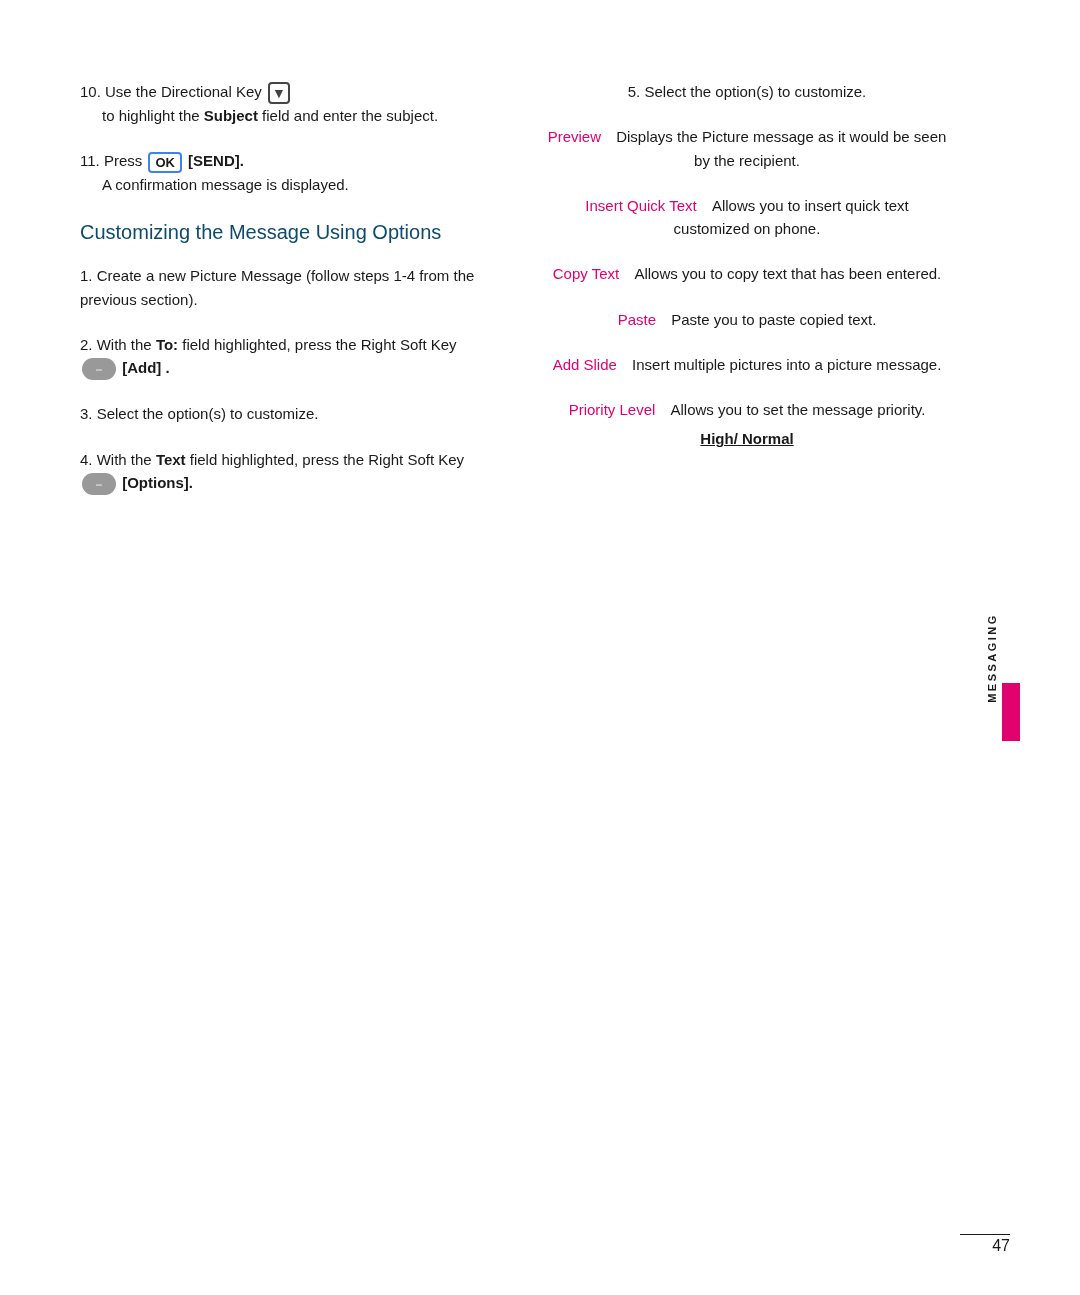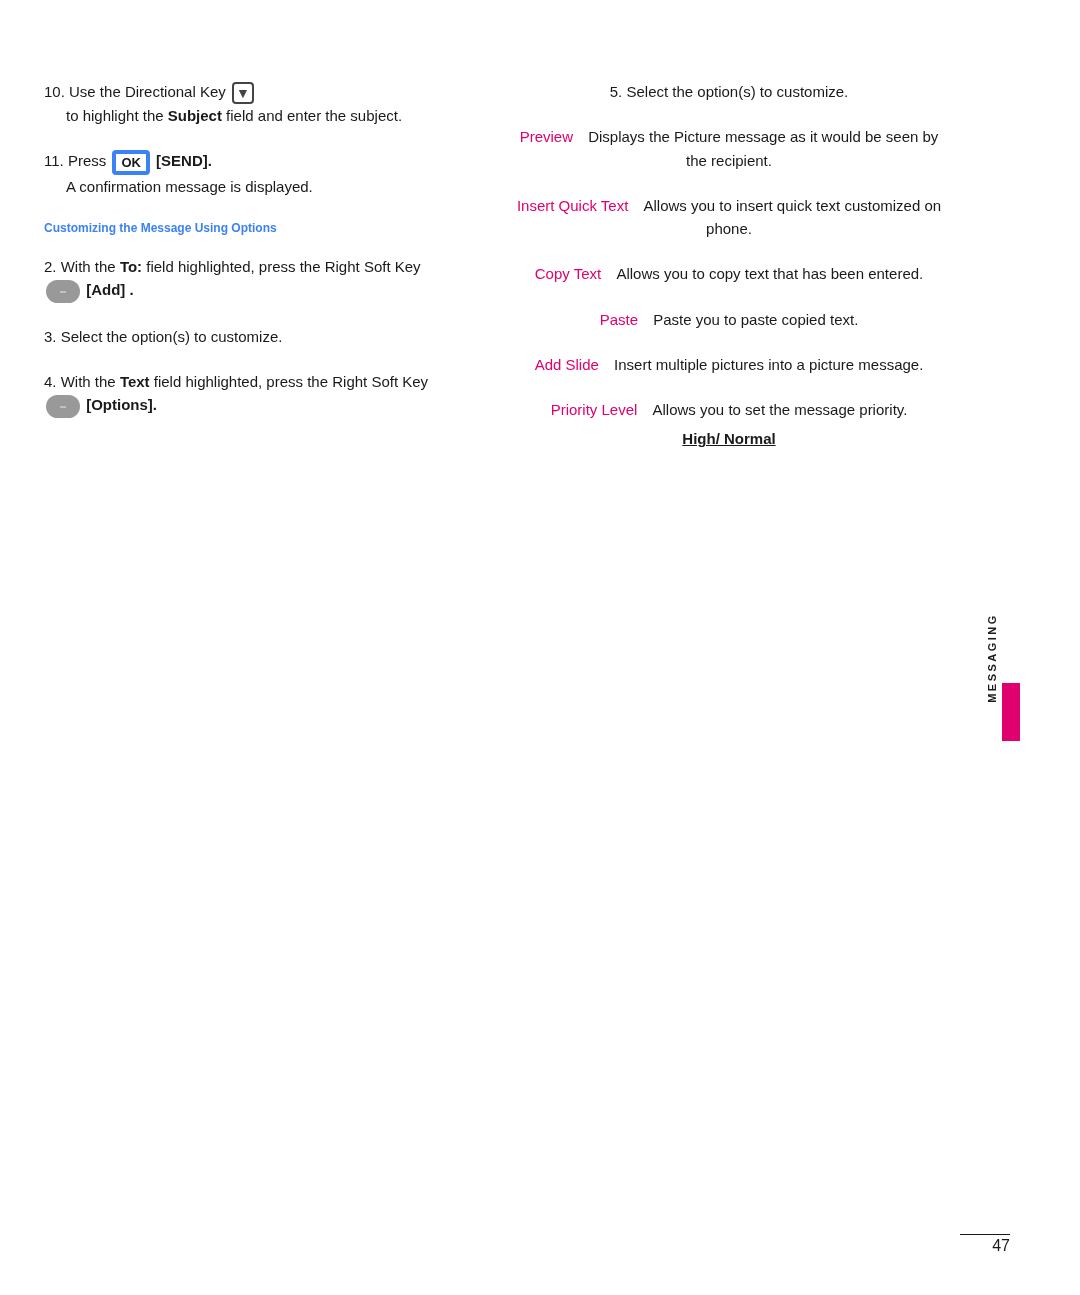--- a/index.html
+++ b/index.html
@@ -15,21 +15,21 @@
     }
     .page-container {
       display: flex;
       width: 100%;
       height: 100%;
       position: relative;
     }
     .main-content {
       display: flex;
       flex: 1;
-      padding: 80px 60px 60px 44px;
+      padding: 80px 60px 60px 80px;
       gap: 36px;
       border-radius: 13px;
     }
     .left-column {
       flex: 0 0 420px;
       padding-right: 20px;
     }
     .right-column {
       flex: 1;
       padding-left: 10px;
@@ -68,30 +68,30 @@
       margin-bottom: 22px;
       line-height: 1.55;
     }
     .step-item .step-indent {
       padding-left: 22px;
       font-size: 15px;
       color: #1a1a1a;
       line-height: 1.55;
     }
     .section-heading {
-      font-size: 12px;
-      font-weight: bold;
-      color: #3b82f6;
+      font-size: 20px;
+      font-weight: normal;
+      color: #0c4a6e;
       margin-bottom: 18px;
       margin-top: 10px;
       line-height: 1.4;
     }
     .ok-button {
       display: inline-block;
-      border: 4px solid #3b82f6;
+      border: 2px solid #3b82f6;
       border-radius: 4px;
       padding: 1px 5px;
       font-size: 13px;
       font-weight: bold;
       color: #1a1a1a;
       vertical-align: middle;
       line-height: 1.2;
       margin: 0 2px;
     }
     .dir-key {
@@ -174,20 +174,24 @@
       <div class="step-item">
         <span class="step-number">11.</span>
         <span> Press </span>
         <span class="ok-button">OK</span>
         <strong>[SEND].</strong>
         <div class="step-indent">A confirmation message is displayed.</div>
       </div>
 
       <div class="section-heading">Customizing the Message Using Options</div>
 
+      <div class="step-item">
+        <span class="step-number">1.</span>
+        <span>Create a new Picture Message (follow steps 1-4 from the previous section).</span>
+      </div>
 
       <div class="step-item">
         <span class="step-number">2.</span>
         <span> With the <strong>To:</strong> field highlighted, press the Right Soft Key
           <span class="soft-key-gray">⎯</span>
           <strong> [Add] .</strong>
         </span>
       </div>
 
       <div class="step-item">

